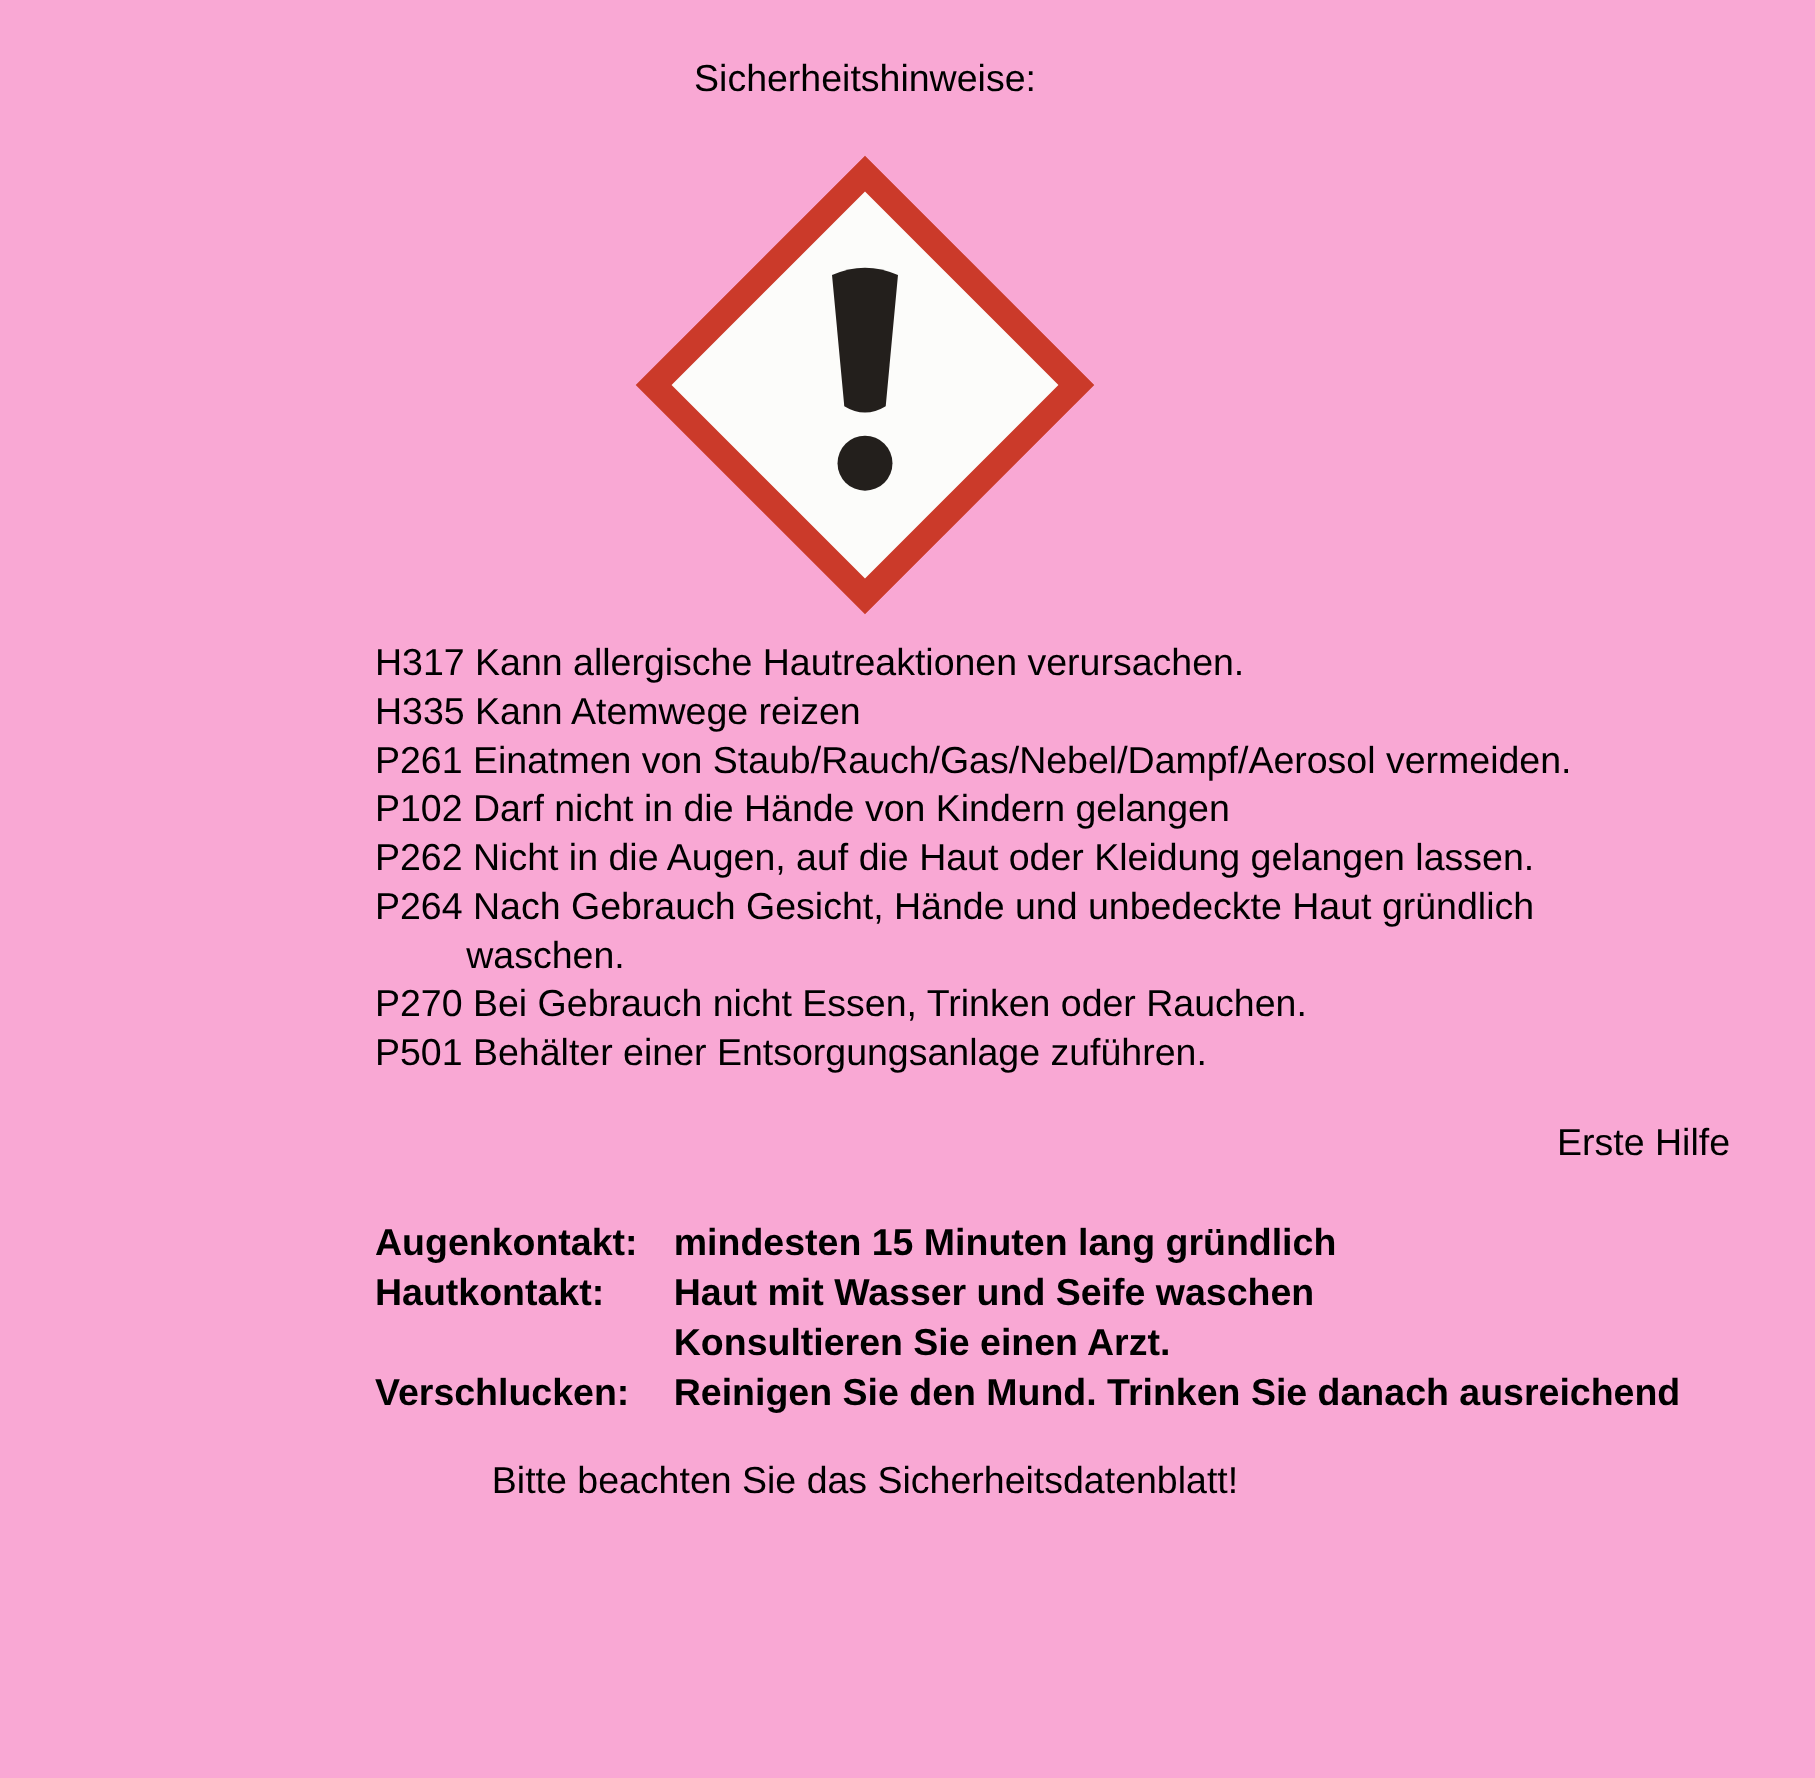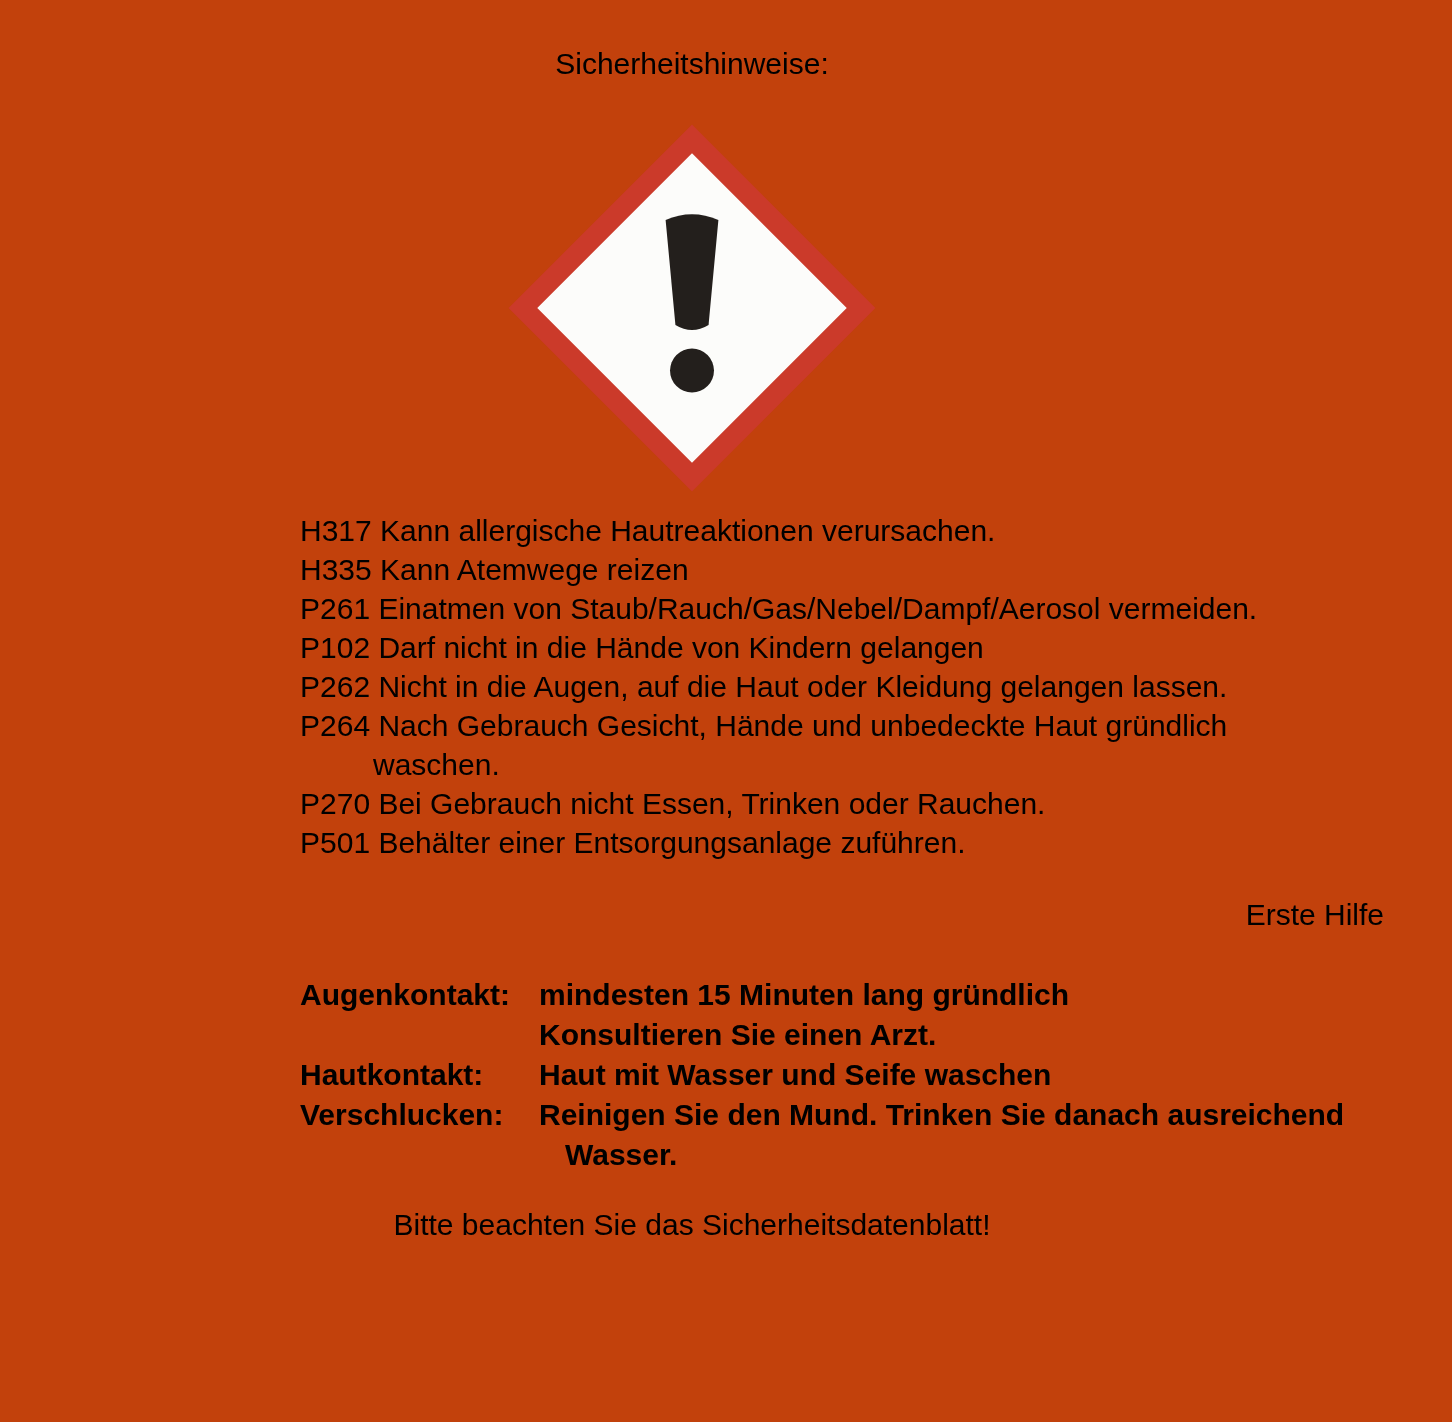--- a/index.html
+++ b/index.html
@@ -1,20 +1,20 @@
 <!DOCTYPE html>
 <html><head>
 <meta charset="utf-8">
 <style>
   html, body { margin: 0; padding: 0; background: #ffffff; }
   .page {
     position: relative;
     width: 1452px;
     height: 1422px;
-    background: #c2410c;
+    background: #f9a8d4;
     font-family: "Liberation Sans", "DejaVu Sans", sans-serif;
     font-size: 30px;
     color: #000000;
     overflow: hidden;
   }
   
   .doc { width: 1384px; }
 
   .title {
     padding-top: 44px;
@@ -92,33 +92,29 @@
 
     <div class="first-aid">
       <div class="fa-row">
         <div class="fa-label">Augenkontakt:</div>
         <div class="fa-text">mindesten 15 Minuten lang gründlich</div>
       </div>
       <div class="fa-row">
         <div class="fa-label"></div>
       </div>
       <div class="fa-row">
+        <div class="fa-label">Hautkontakt:</div>
+        <div class="fa-text">Haut mit Wasser und Seife waschen</div>
+      </div>
+      <div class="fa-row">
         <div class="fa-label"></div>
         <div class="fa-text">Konsultieren Sie einen Arzt.</div>
       </div>
       <div class="fa-row">
-        <div class="fa-label">Hautkontakt:</div>
-        <div class="fa-text">Haut mit Wasser und Seife waschen</div>
-      </div>
-      <div class="fa-row">
         <div class="fa-label">Verschlucken:</div>
         <div class="fa-text">Reinigen Sie den Mund. Trinken Sie danach ausreichend</div>
-      </div>
-      <div class="fa-row extra-indent">
-        <div class="fa-label"></div>
-        <div class="fa-text">Wasser.</div>
       </div>
     </div>
 
     <div class="footer">Bitte beachten Sie das Sicherheitsdatenblatt!</div>
 
   </div>
 </div>
 
 </body></html>

